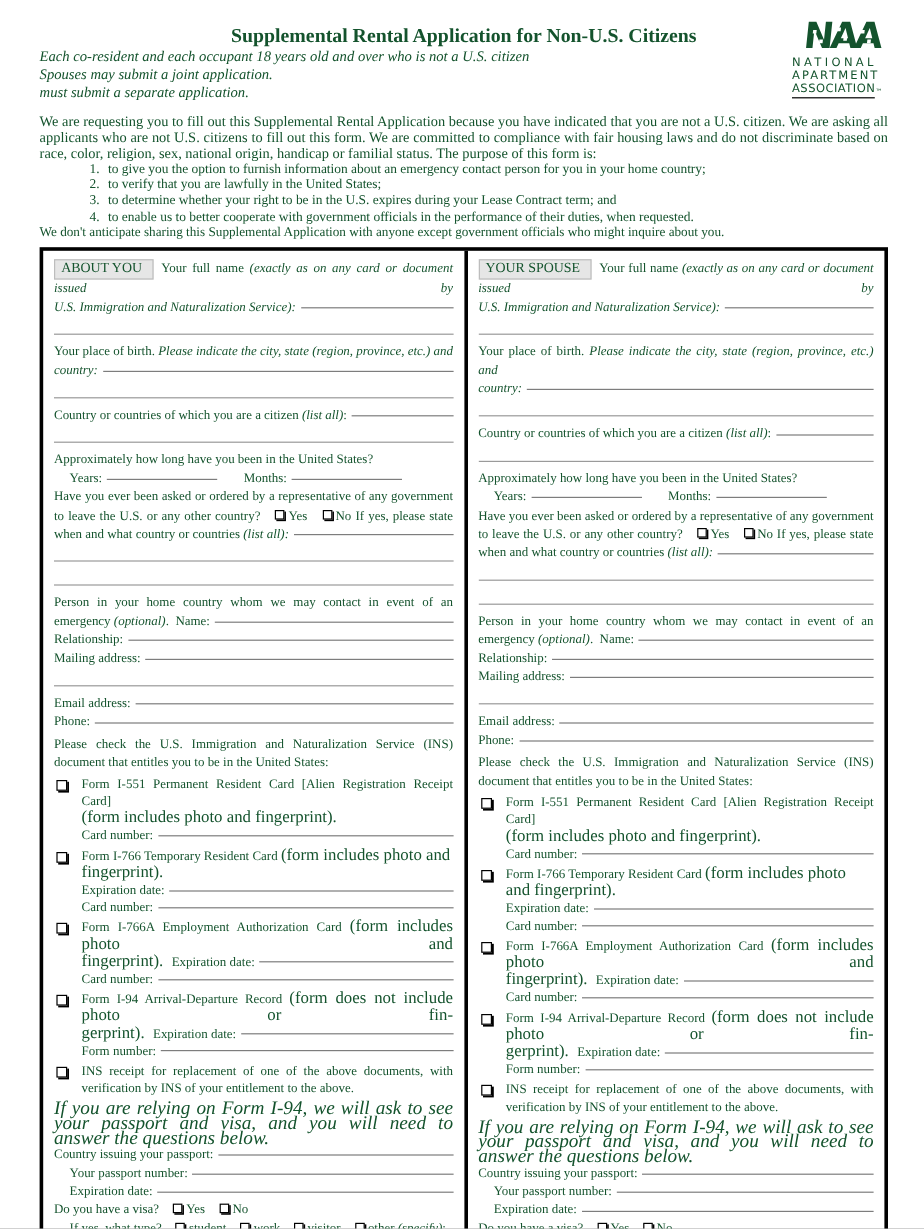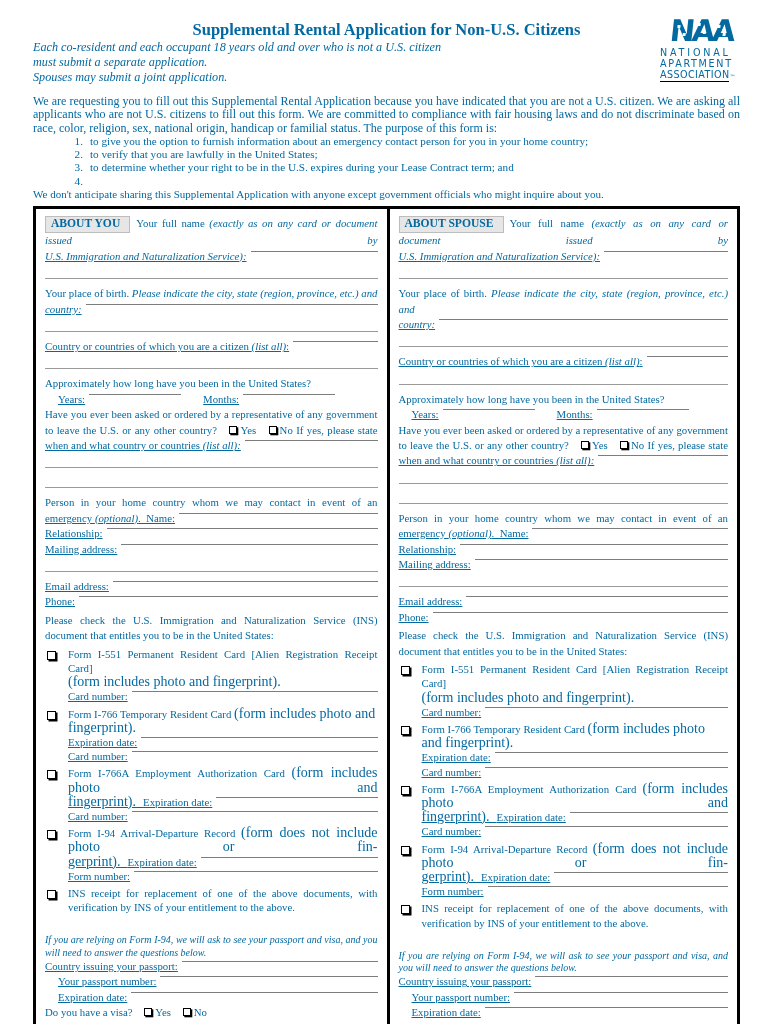--- a/index.html
+++ b/index.html
@@ -1,16 +1,16 @@
 <!DOCTYPE html>
 <html><head>
 <meta charset="utf-8">
 <style>
   html,body{margin:0;padding:0;background:#888;}
-  .page{width:770px;height:1024px;background:#fff;color:#0369a1;
+  .page{width:770px;height:1024px;background:#fff;color:#14532d;
     font-family:"Liberation Serif",serif;position:relative;box-sizing:border-box;
     padding:12px 30px 0 33px;margin:0 auto;overflow:hidden;}
 
   
   .doc-title{text-align:center;font-weight:bold;font-size:16.5px;margin-top:8px;}
   .doc-sub{font-style:italic;font-size:12.2px;line-height:15px;}
   .logo{position:absolute;top:16px;right:14px;width:96px;font-family:"DejaVu Sans",sans-serif;}
   .naa-letters{font-weight:900;font-size:30px;line-height:30px;letter-spacing:-3px;
     transform:skewX(-6deg);position:relative;width:fit-content;margin:0 auto 1px 10px;}
   .dot{position:absolute;width:3px;height:3px;background:#fff;}
@@ -25,52 +25,52 @@
   .pitem{font-size:11.2px;line-height:13.3px;display:flex;}
   .pnum{width:18px;text-align:right;margin-left:32px;flex:none;}
   .ptxt{margin-left:7px;text-align:right;}
   .closing{font-size:11px;line-height:13.3px;}
 
   
   .formbox{margin-top:5px;border:3px solid #000;display:flex;}
   .col{width:50%;box-sizing:border-box;padding:7px 9px 6px 9px;font-size:10.8px;line-height:15.4px;}
   .col + .col{border-left:3px solid #000;}
   .collabel{display:inline-block;background:#e6e6e6;border:1px solid #bdbdbd;
-    font-weight:bold;font-size:11.6px;padding:0 9px 1px 5px;margin-right:6px;line-height:14px;}
+    font-weight:normal;font-size:11.6px;padding:0 9px 1px 5px;margin-right:6px;line-height:14px;}
   .jl{text-align:justify;text-align-last:justify;}
-  .ln{display:flex;align-items:flex-start;text-decoration:underline;}
+  .ln{display:flex;align-items:center;}
   .lbl{white-space:pre;flex:none;}
   .fill{flex:1 1 auto;border-bottom:1px solid #7d7d7d;height:2px;margin:0 0 2px 4px;}
   .fillw{flex:0 0 auto;width:92px;border-bottom:1px solid #7d7d7d;height:2px;margin:0 0 2px 4px;}
   .blank{border-bottom:1px solid #9a9a9a;height:14px;}
   .ind{margin-left:13px;}
   .sec{margin-top:7px;}
   .secs{margin-top:3px;}
   i{font-style:italic;}
 
   
   .cbx{display:inline-block;width:7px;height:7px;border:1.3px solid #000;
     box-shadow:1.5px 1.5px 0 #000;background:#fff;}
   .cbi{display:inline-block;width:6px;height:6px;border:1.2px solid #000;
     box-shadow:1.3px 1.3px 0 #000;background:#fff;margin:0 3px 0 9px;}
   .cbrow{display:flex;margin-top:3px;line-height:14.2px;}
   .cbcell{flex:none;width:21px;padding-top:2px;padding-left:2px;}
   .cbtext{flex:1 1 auto;}
   .sm{font-size:14px;}
-  .itnote{font-style:italic;font-size:10px;line-height:12.3px;text-align:justify;margin-top:20px;}
+  .itnote{font-style:italic;font-size:16px;line-height:12.3px;text-align:justify;margin-top:4px;}
 </style>
 </head>
 <body>
 
 <div class="page">
 
   <div class="doc-title">Supplemental Rental Application for Non-U.S. Citizens</div>
   <div class="doc-sub">Each co-resident and each occupant 18 years old and over who is not a U.S. citizen</div>
+  <div class="doc-sub">Spouses may submit a joint application.</div>
   <div class="doc-sub">must submit a separate application.</div>
-  <div class="doc-sub">Spouses may submit a joint application.</div>
 
   <div class="logo">
     <div class="naa-letters">
       <span>NAA</span>
       <span class="dot" style="left:7px;top:9px"></span>
       <span class="dot" style="left:13px;top:17px"></span>
       <span class="dot" style="left:27px;top:7px"></span>
       <span class="dot" style="left:33px;top:15px"></span>
       <span class="dot" style="left:47px;top:9px"></span>
       <span class="dot" style="left:53px;top:17px"></span>
@@ -88,20 +88,21 @@
   <div class="pitem">
     <span class="pnum">2.</span>
     <span class="ptxt">to verify that you are lawfully in the United States;</span>
   </div>
   <div class="pitem">
     <span class="pnum">3.</span>
     <span class="ptxt">to determine whether your right to be in the U.S. expires during your Lease Contract term; and</span>
   </div>
   <div class="pitem">
     <span class="pnum">4.</span>
+    <span class="ptxt">to enable us to better cooperate with government officials in the performance of their duties, when requested.</span>
   </div>
   <div class="closing">We don't anticipate sharing this Supplemental Application with anyone except government officials who might inquire about you.</div>
 
   <div class="formbox">
 
     <div class="col">
 
       <div>
         <div class="jl">
           <span class="collabel">ABOUT YOU</span><span>Your full name </span><i>(exactly as on any card or document issued by</i>
@@ -285,21 +286,21 @@
           <span class="fill"></span>
         </div>
       </div>
 
     </div>
 
   <div class="col">
 
       <div>
         <div class="jl">
-          <span class="collabel">ABOUT SPOUSE</span><span>Your full name </span><i>(exactly as on any card or document issued by</i>
+          <span class="collabel">YOUR SPOUSE</span><span>Your full name </span><i>(exactly as on any card or document issued by</i>
         </div>
         <div class="ln">
           <span class="lbl"><i>U.S. Immigration and Naturalization Service):</i></span>
           <span class="fill"></span>
         </div>
         <div class="blank"></div>
       </div>
 
       <div class="sec">
         <div class="jl">

